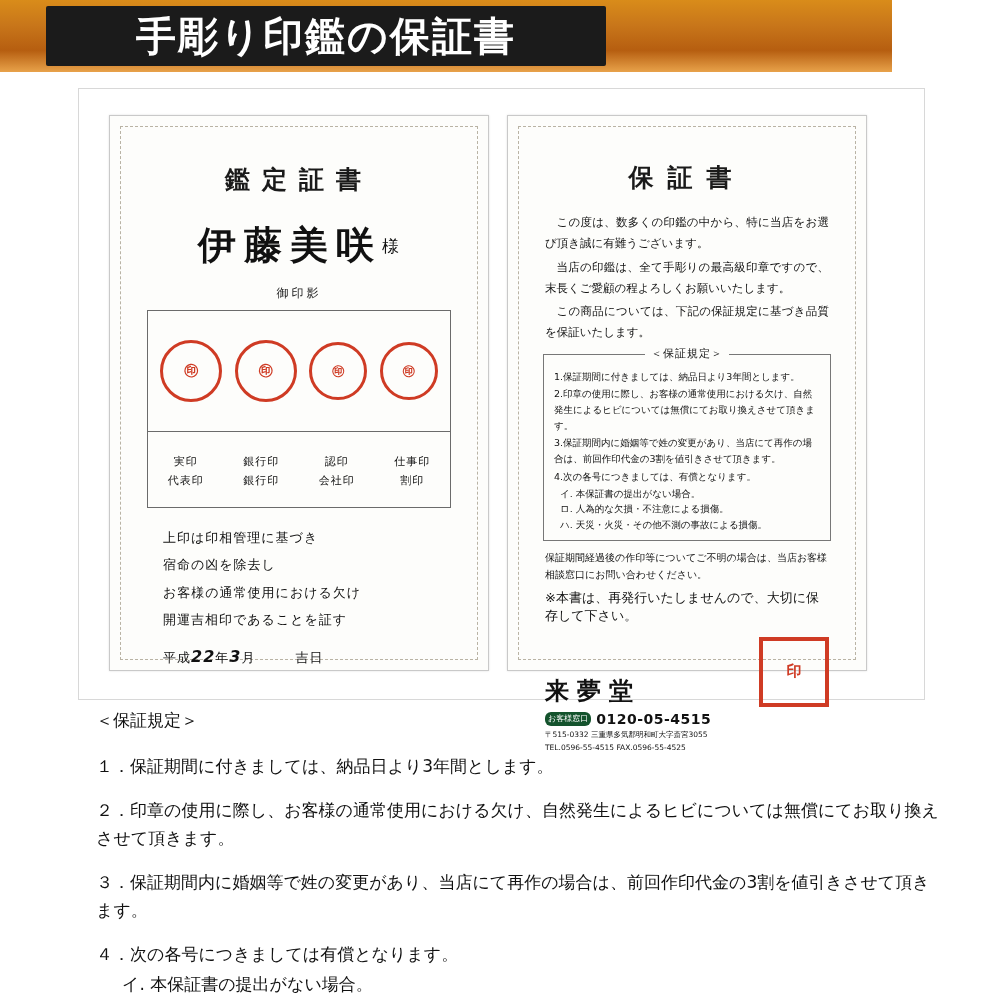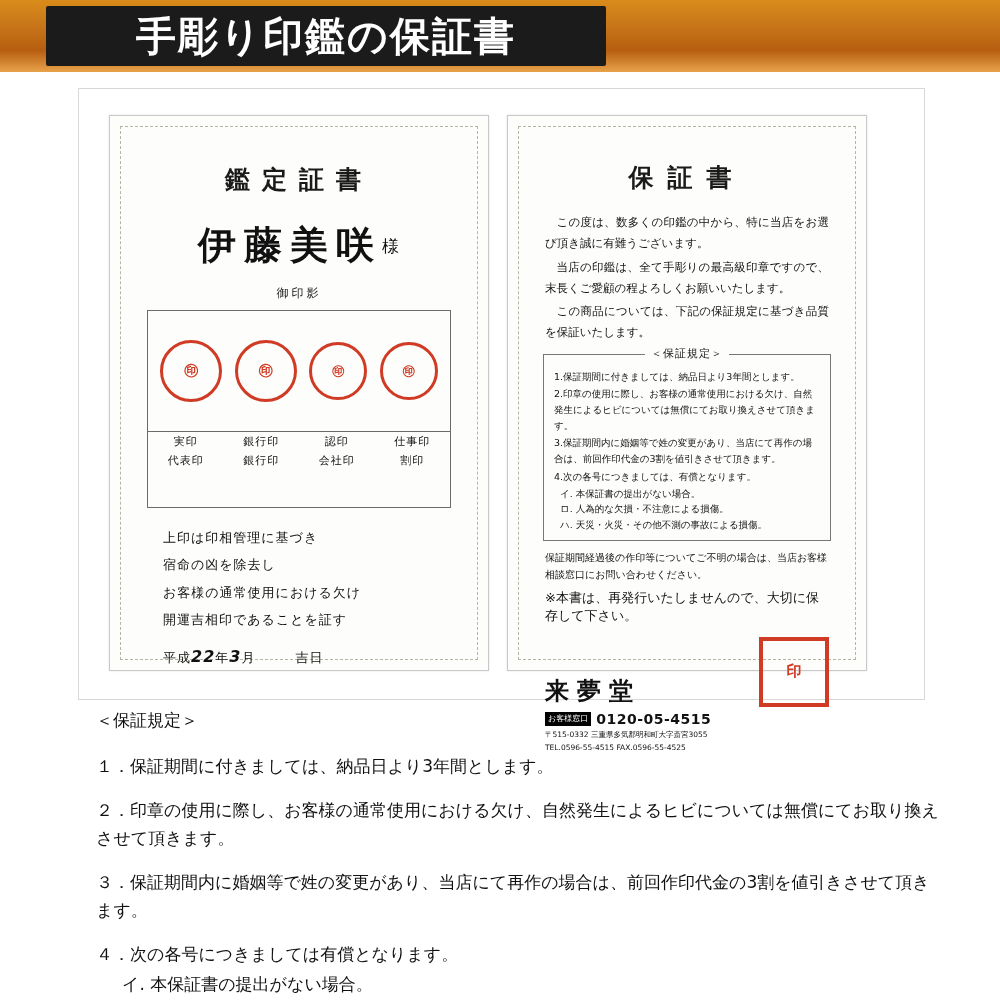--- a/index.html
+++ b/index.html
@@ -6,21 +6,21 @@
   body{
     width:1000px;height:1000px;
     background:#ffffff;
     font-family:"DejaVu Sans","Liberation Sans",sans-serif;
     overflow:hidden;
     position:relative;
   }
 
   
   .banner{
-    position:absolute;left:0;top:0;width:1000px;height:72px;
+    position:absolute;left:0;top:0;width:892px;height:72px;
     background:linear-gradient(180deg,#d98c1a 0%,#c8761a 35%,#b65e10 70%,#e8a24a 100%);
     box-sizing:border-box;
   }
   .banner-inner{
     position:absolute;left:46px;top:6px;width:560px;height:60px;
     background:#1b1b1b;
     border-radius:2px;
     display:flex;align-items:center;justify-content:center;
   }
   .banner-title{
@@ -83,21 +83,21 @@
     line-height:1.05;text-align:center;
     font-family:"DejaVu Serif","Liberation Serif",serif;
   }
   .seal.big{width:56px;height:56px;font-size:15px;}
   .seal-sep{
     position:absolute;left:0;right:0;top:120px;border-top:1px solid #6b6b6b;
   }
   .seal-labels{
     position:absolute;left:0;right:0;top:122px;height:72px;
     display:flex;justify-content:space-around;align-items:flex-start;
-    padding-top:0;box-sizing:border-box;
+    padding-top:20px;box-sizing:border-box;
   }
   .seal-labels div{
     text-align:center;font-size:11px;line-height:1.7;color:#111;letter-spacing:1px;
   }
   .lc-lines{
     margin:16px 26px 0 30px;font-size:13px;line-height:2.1;color:#111;letter-spacing:1px;
   }
   .lc-date{
     margin:14px 20px 0 30px;font-size:13px;color:#111;letter-spacing:1px;
     display:flex;align-items:baseline;
@@ -138,22 +138,22 @@
     font-size:24px;font-weight:700;letter-spacing:8px;color:#111;
   }
   .shop-seal{
     width:62px;height:62px;border:4px solid #cf3b24;color:#cf3b24;
     display:flex;align-items:center;justify-content:center;
     font-size:15px;font-weight:700;line-height:1.05;text-align:center;
     font-family:"DejaVu Serif","Liberation Serif",serif;
   }
   .tel-block{margin:4px 14px 0 14px;display:flex;align-items:center;gap:5px;}
   .tel-badge{
-    background:#000000;color:#fff;font-size:8px;padding:2px 3px;letter-spacing:0;
-    line-height:1.2;white-space:nowrap;
+    background:#14532d;color:#fff;font-size:8px;padding:2px 3px;letter-spacing:0;
+    line-height:1.2;white-space:nowrap;border-radius:6px;
   }
   .tel-num{font-size:14px;font-weight:700;color:#111;letter-spacing:.5px;}
   .addr{margin:2px 14px 0 14px;font-size:7.5px;color:#111;line-height:1.5;}
 
   
   .terms{
     position:absolute;left:96px;top:706px;width:850px;
     font-size:17px;color:#111;line-height:1.65;
   }
   .terms .t-head{margin-bottom:18px;}

